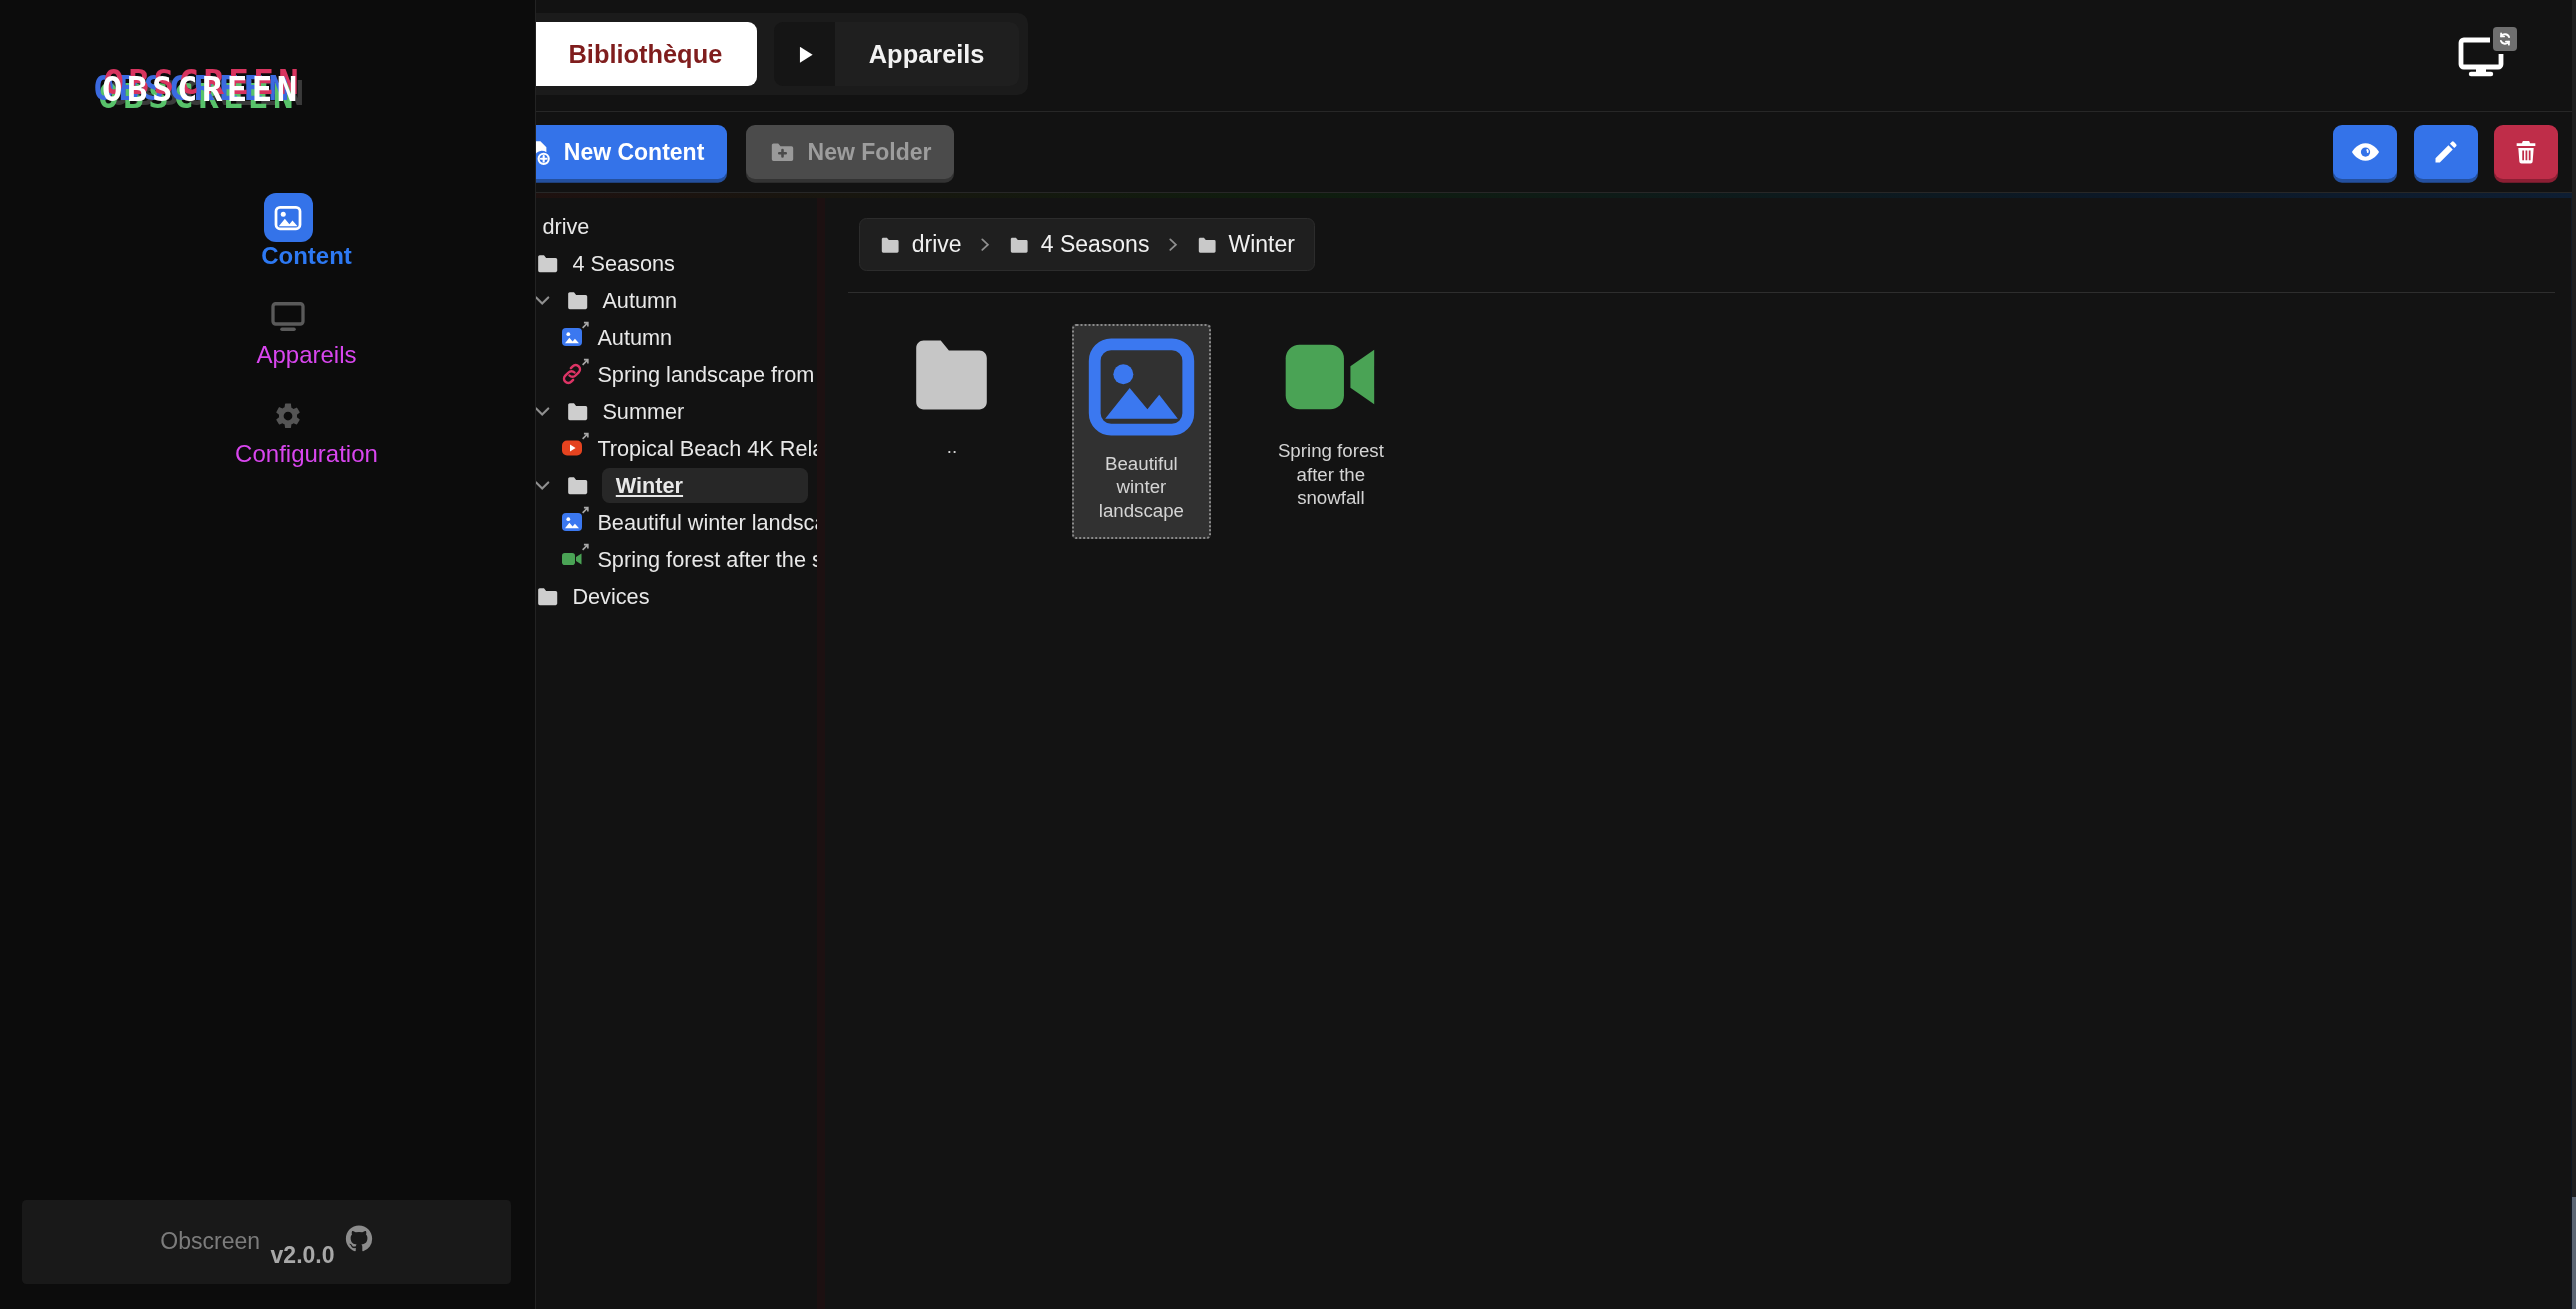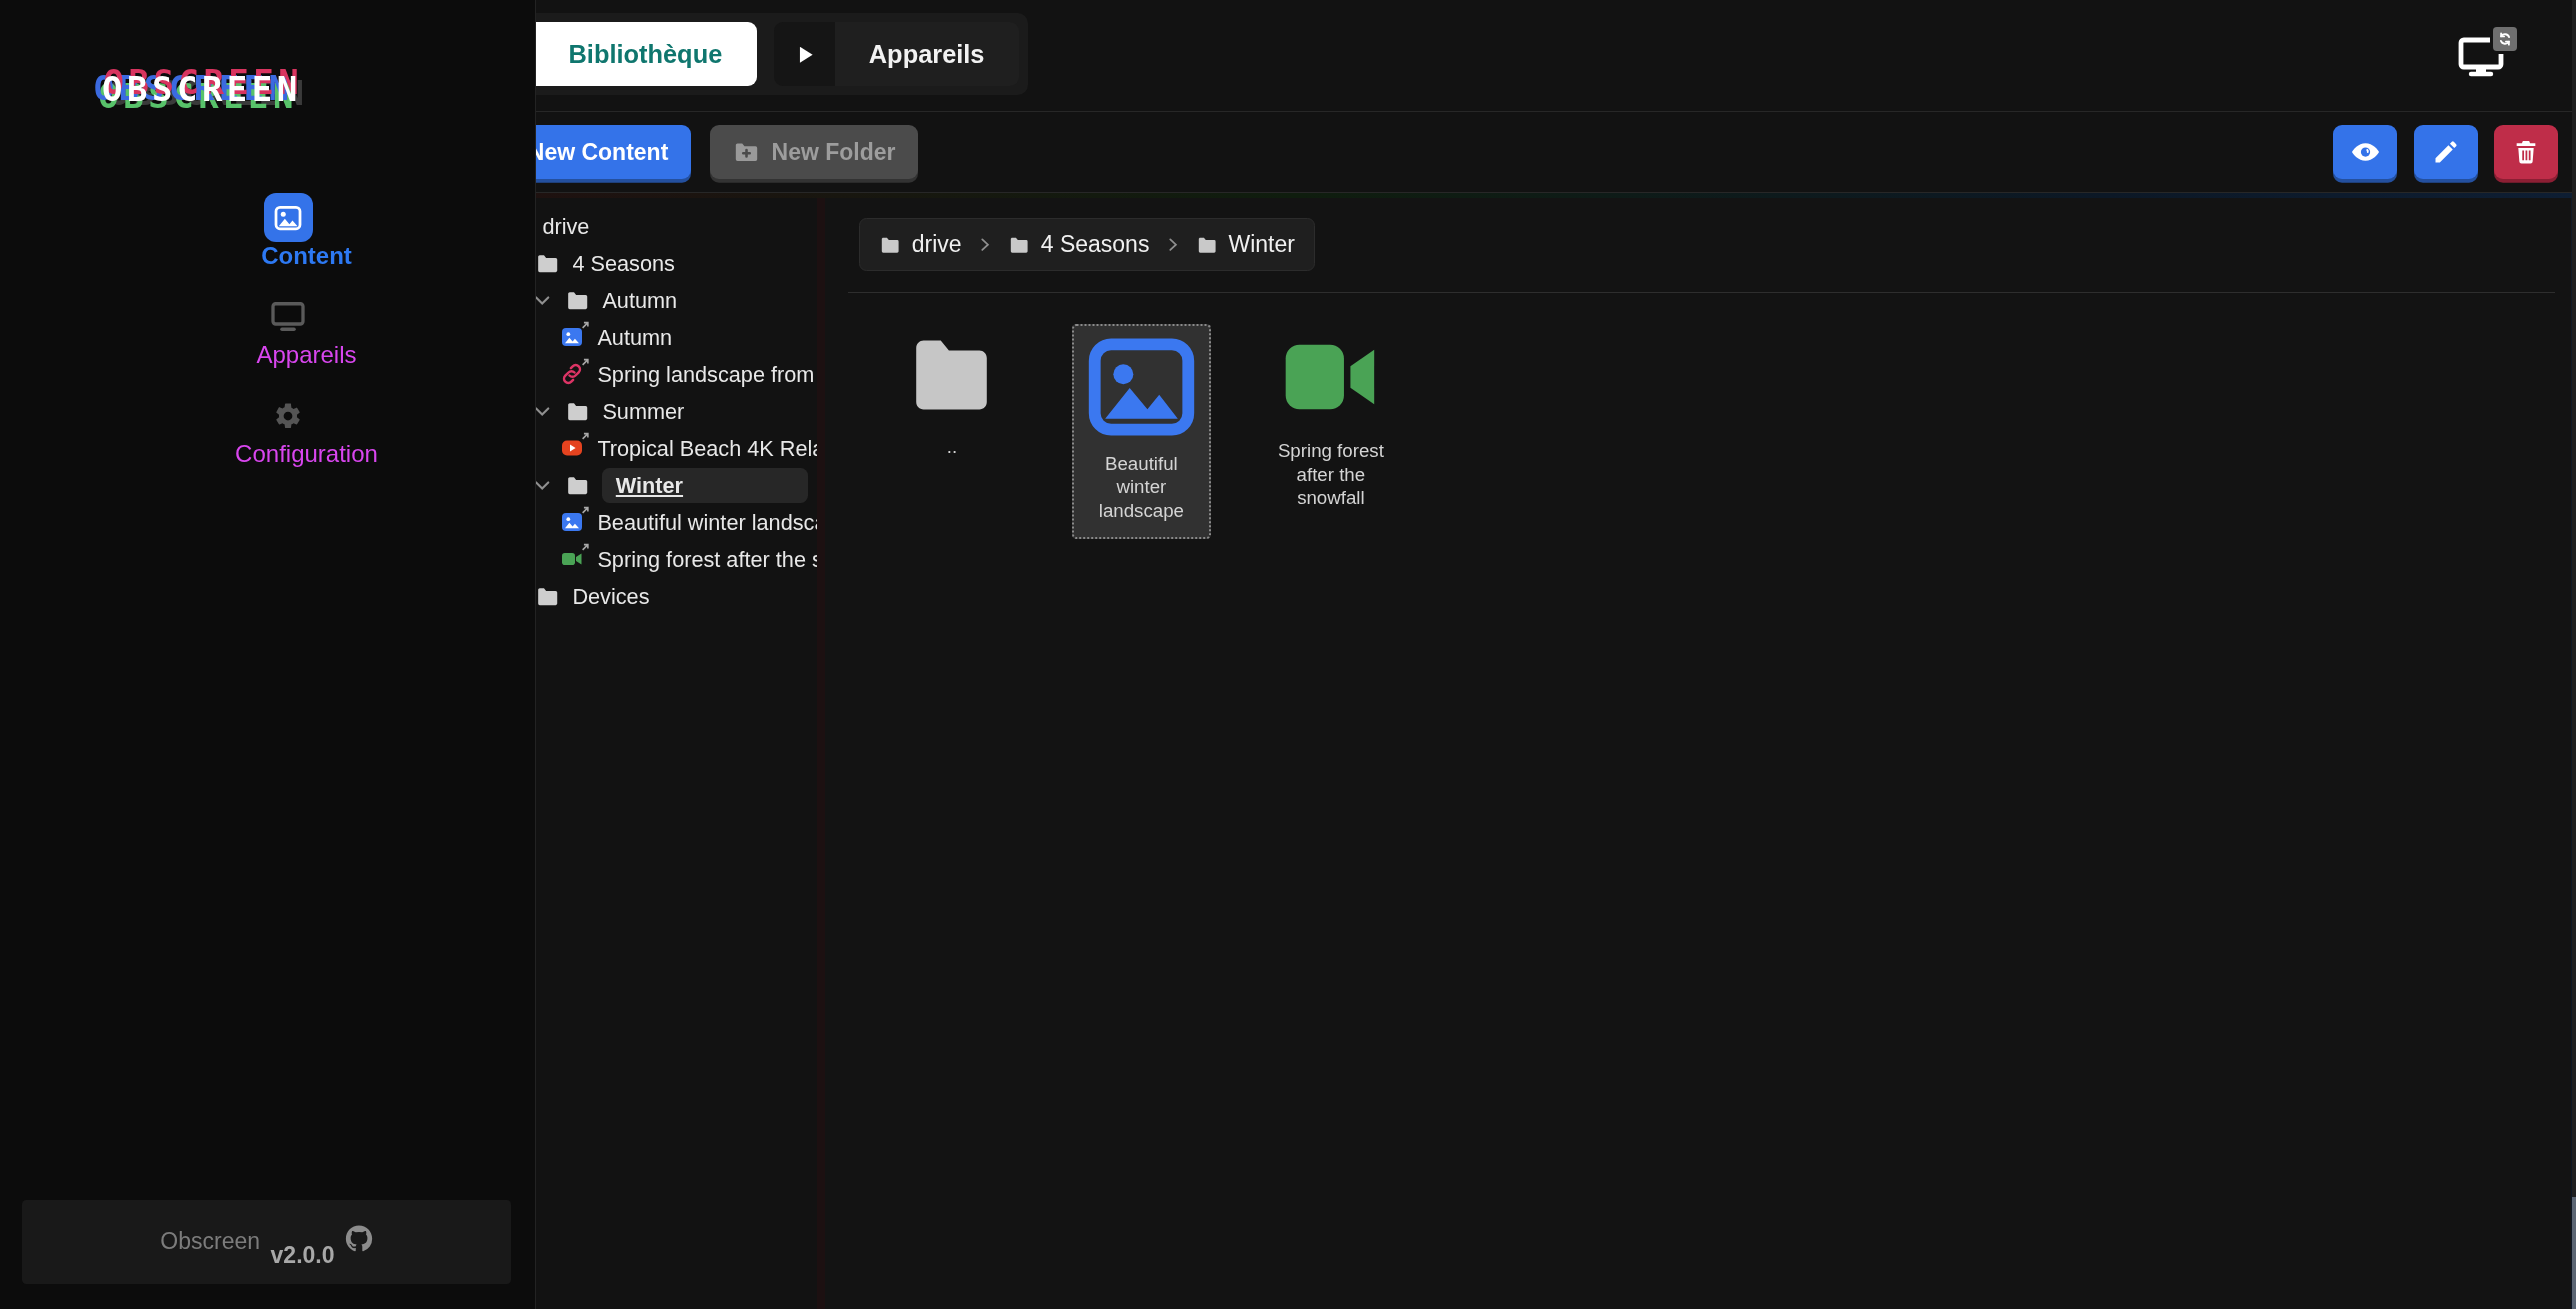--- a/index.html
+++ b/index.html
@@ -28,35 +28,35 @@
   .content { margin-left:444px; height:100%; display:flex; flex-direction:column; }
 
   .topbar { height:112px; position:relative; background:#121212; border-bottom:0.7px solid #272727; }
   .tabs { position:absolute; left:19.4px; top:13.4px; display:flex; gap:16.4px; background:#1b1b1b;
           border-radius:10.5px; padding:9px; }
   .tab { display:flex; height:64px; border-radius:9px; overflow:hidden; cursor:pointer; }
   .tab-icon-cell { width:61px; display:flex; align-items:center; justify-content:center; }
   .tab-label-cell { display:flex; align-items:center; justify-content:center; padding:0 34px;
                     font-size:25.4px; font-weight:bold; }
   .tab.active .tab-icon-cell { background:#c7c7c7; }
-  .tab.active .tab-label-cell { background:#ffffff; color:#0f766e; min-width:224px; }
+  .tab.active .tab-label-cell { background:#ffffff; color:#7f1d1d; min-width:224px; }
   .tab.inactive .tab-icon-cell { background:#151515; }
   .tab.inactive .tab-label-cell { background:#1f1f1f; color:#f2f2f2; min-width:157px; }
 
   .screen-btn { position:absolute; right:61px; top:27px; width:69px; height:63px; background:none;
                 border:none; cursor:pointer; }
   .screen-badge { position:absolute; top:-3px; right:-4.5px; width:30px; height:30px; background:#6f6f6f;
                   border-radius:6.7px; border:3px solid #121212; display:flex; align-items:center;
                   justify-content:center; }
 
   .toolbar { height:81px; background:#121212; border-bottom:0.7px solid #272727; display:flex;
              align-items:center; padding:0 18px 0 22.4px; }
   .btn { display:inline-flex; align-items:center; gap:12px; height:54px; padding:0 22.4px;
          border-radius:9px; font-size:23px; font-weight:bold; border:none; cursor:pointer;
-         font-family:"Liberation Sans", sans-serif; }
+         font-family:"Liberation Sans", sans-serif;margin-left:36px; }
   .btn-primary { background:#3473e9; color:#ffffff; box-shadow:0 3.7px 0 #24509f; }
   .btn-muted { background:#4b4b4b; color:#9d9d9d; box-shadow:0 3.7px 0 #333333; margin-left:19.4px; }
   .toolbar-right { margin-left:auto; display:flex; gap:16.4px; }
   .icon-btn { width:64px; height:54px; border-radius:9px; display:flex; align-items:center;
               justify-content:center; border:none; cursor:pointer; }
   .icon-btn.blue { background:#3473e9; box-shadow:0 3.7px 0 #24509f; }
   .icon-btn.red { background:#bf2d49; box-shadow:0 3.7px 0 #8c1f34; }
 
   
   .workspace { flex:1; display:flex; position:relative; min-height:0; }

